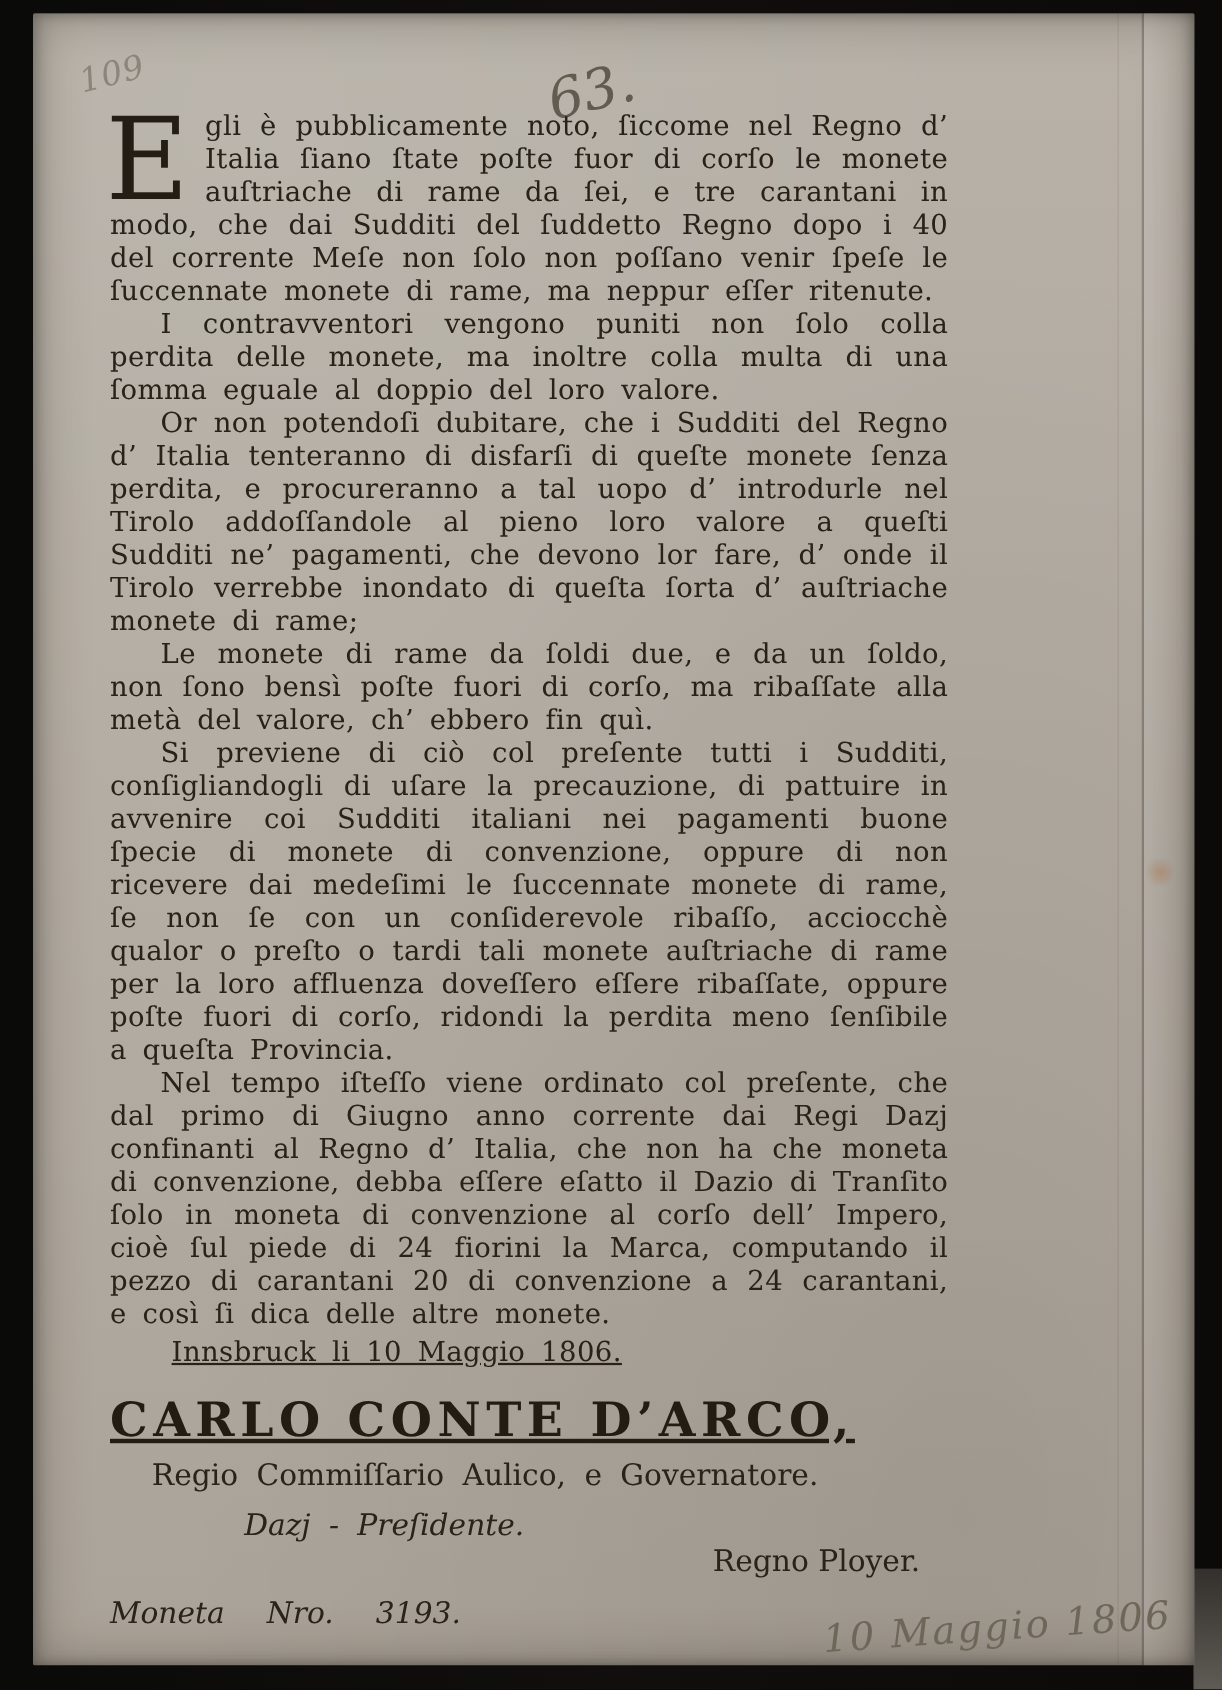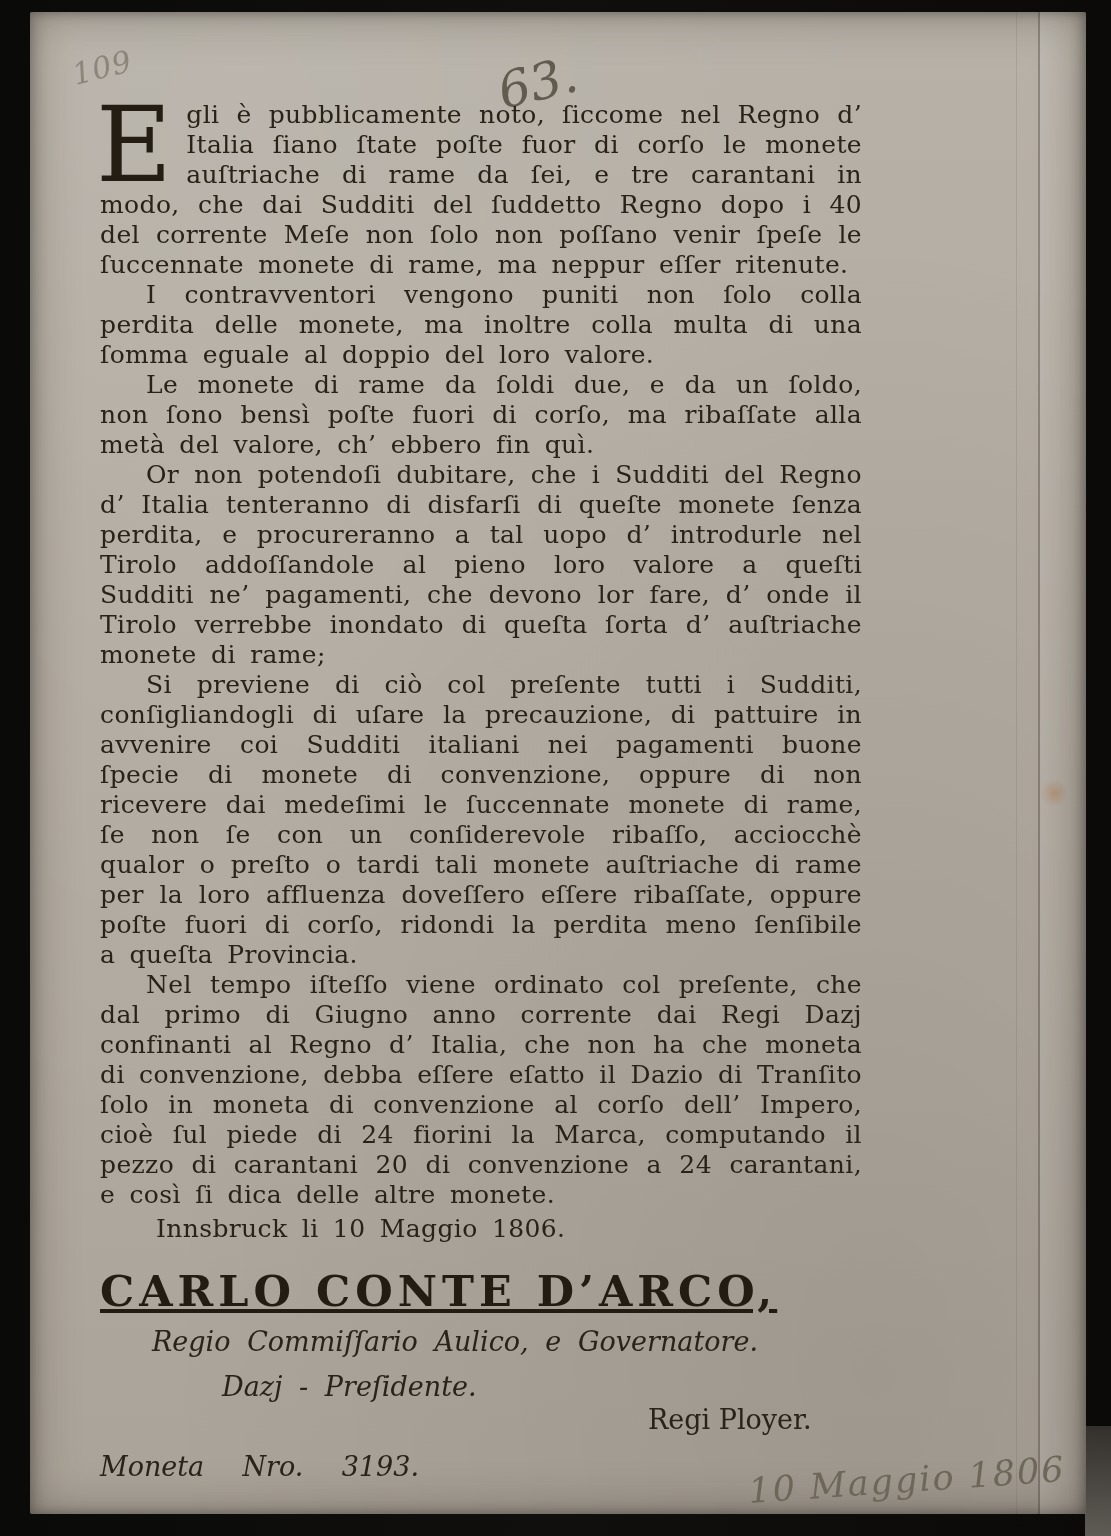--- a/index.html
+++ b/index.html
@@ -86,33 +86,33 @@
     line-height: 86px;
     padding: 2px 14px 0 0;
     margin-left: -4px;
     color: #241d14;
     font-weight: 400;
   }
   .dateline {
     margin: 4px 0 0 0 !important;
     text-indent: 56px !important;
     text-align: center;
+    text-decoration: underline;
   }
   .sig-name-main {
     margin: 22px 0 0 0;
     font-size: 43px;
     font-weight: 700;
     letter-spacing: 5px;
     color: #221c13;
     text-decoration: underline;
   }
   .sig-title-1 {
-    margin: 10px 0 0 52px;
-    font-size: 27px;
-    font-style: italic;
+    margin: 10px 0 0 38px;
+    font-size: 27px;
     word-spacing: 0.3em;
     color: #2a2319;
   }
   .sig-name-second {
     margin: 18px 0 0 30px;
     font-size: 28px;
     font-weight: 700;
     letter-spacing: 1.5px;
     color: #231d14;
   }
@@ -179,32 +179,32 @@
 
     <div class="pencil pencil-63">63.</div>
 
     <div class="content">
 
       <div class="body-text">
         <p>
           <span class="dropcap">E</span><span>gli è pubblicamente noto, ſiccome nel Regno d’ Italia ſiano ſtate poſte fuor di corſo le monete auſtriache di rame da ſei, e tre carantani in modo, che dai Sudditi del ſuddetto Regno dopo i 40 del corrente Meſe non ſolo non poſſano venir ſpeſe le ſuccennate monete di rame, ma neppur eſſer ritenute.</span>
         </p>
         <p class="indented">I contravventori vengono puniti non ſolo colla perdita delle monete, ma inoltre colla multa di una ſomma eguale al doppio del loro valore.</p>
+        <p class="indented">Or non potendoſi dubitare, che i Sudditi del Regno d’ Italia tenteranno di disfarſi di queſte monete ſenza perdita, e procureranno a tal uopo d’ introdurle nel Tirolo addoſſandole al pieno loro valore a queſti Sudditi ne’ pagamenti, che devono lor fare, d’ onde il Tirolo verrebbe inondato di queſta ſorta d’ auſtriache monete di rame;</p>
         <p class="indented">Le monete di rame da ſoldi due, e da un ſoldo, non ſono bensì poſte fuori di corſo, ma ribaſſate alla metà del valore, ch’ ebbero fin quì.</p>
-        <p class="indented">Or non potendoſi dubitare, che i Sudditi del Regno d’ Italia tenteranno di disfarſi di queſte monete ſenza perdita, e procureranno a tal uopo d’ introdurle nel Tirolo addoſſandole al pieno loro valore a queſti Sudditi ne’ pagamenti, che devono lor fare, d’ onde il Tirolo verrebbe inondato di queſta ſorta d’ auſtriache monete di rame;</p>
         <p class="indented">Si previene di ciò col preſente tutti i Sudditi, conſigliandogli di uſare la precauzione, di pattuire in avvenire coi Sudditi italiani nei pagamenti buone ſpecie di monete di convenzione, oppure di non ricevere dai medeſimi le ſuccennate monete di rame, ſe non ſe con un conſiderevole ribaſſo, acciocchè qualor o preſto o tardi tali monete auſtriache di rame per la loro affluenza doveſſero eſſere ribaſſate, oppure poſte fuori di corſo, ridondi la perdita meno ſenſibile a queſta Provincia.</p>
         <p class="indented">Nel tempo iſteſſo viene ordinato col preſente, che dal primo di Giugno anno corrente dai Regi Dazj confinanti al Regno d’ Italia, che non ha che moneta di convenzione, debba eſſere eſatto il Dazio di Tranſito ſolo in moneta di convenzione al corſo dell’ Impero, cioè ſul piede di 24 fiorini la Marca, computando il pezzo di carantani 20 di convenzione a 24 carantani, e così ſi dica delle altre monete.</p>
         <p class="dateline">Innsbruck li 10 Maggio 1806.</p>
       </div>
 
       <h1 class="sig-name-main">CARLO CONTE D’ARCO,</h1>
       <p class="sig-title-1">Regio Commiſſario Aulico, e Governatore.</p>
 
       <p class="sig-title-2">Dazj - Preſidente.</p>
 
-      <p class="countersig">Regi Ployer.</p>
+      <p class="countersig">Regno Ployer.</p>
 
       <p class="footer-note">Moneta Nro. 3193.</p>
     </div>
 
     <div class="pencil pencil-date">10 Maggio 1806</div>
   </div>
 </div>
 
 </body></html>

